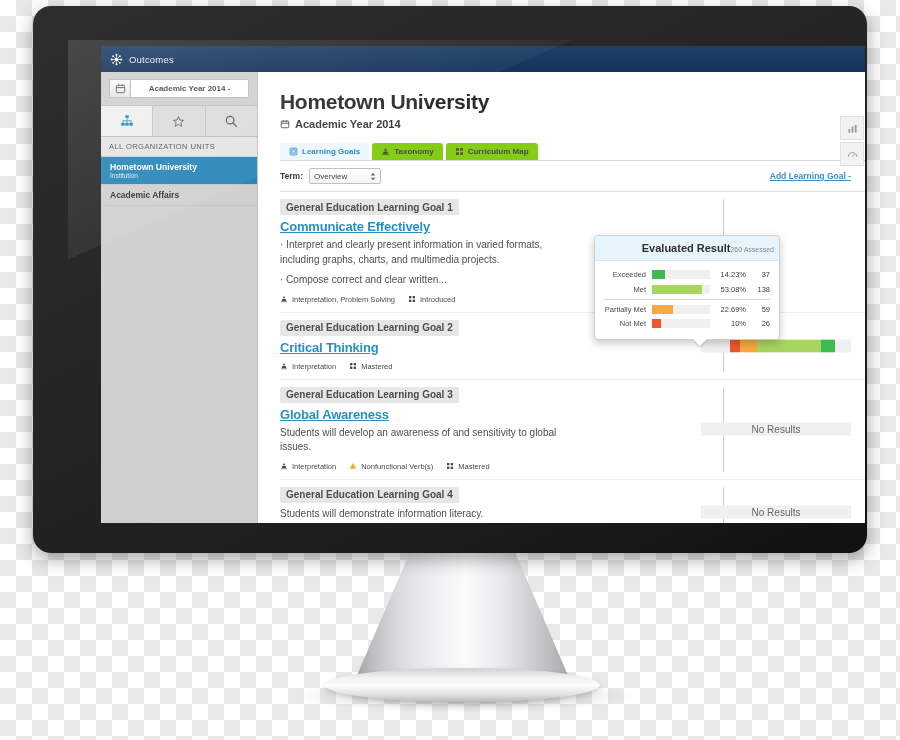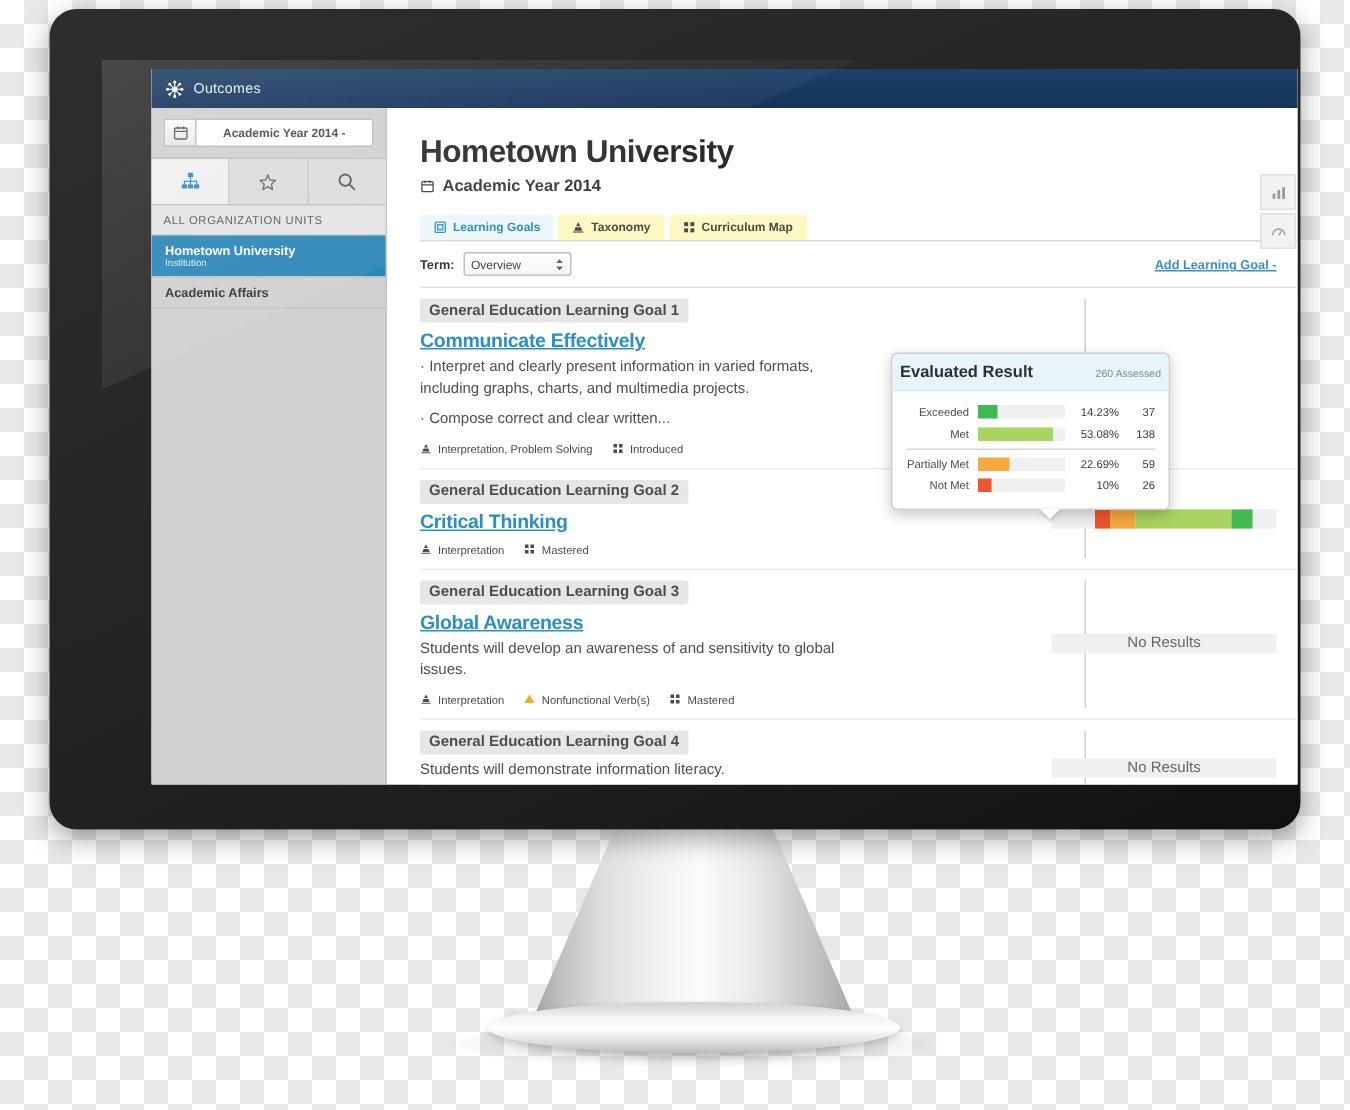--- a/index.html
+++ b/index.html
@@ -97,21 +97,21 @@
   
   #main { flex: 1; background: #fff; overflow: hidden; display: flex; flex-direction: column; min-width: 0; position: relative; }
   #main-inner { padding: 18px 0 0 22px; flex: 1; min-height: 0; }
   #page-title { font-size: 21px; font-weight: bold; color: #2b2b2b; letter-spacing: -.3px; }
   #page-subtitle { display: flex; align-items: center; gap: 5px; margin-top: 4px; font-size: 11px; font-weight: bold; color: #3a3a3a; }
 
   #tabs { display: flex; gap: 3px; margin-top: 13px; }
   .tab {
     display: flex; align-items: center; gap: 4px;
     padding: 4px 9px; font-size: 8px; font-weight: bold;
-    background: #fef9c3; color: #4a4a4a; border-radius: 3px 3px 0 0;
+    background: #84cc16; color: #4a4a4a; border-radius: 3px 3px 0 0;
   }
   .tab.active { background: #eef7fb; color: #2a8fc4; }
 
   #content-card { margin-top: 0; border-top: 1px solid #d8d8d8; background: #fff; }
   #term-bar {
     display: flex; align-items: center; justify-content: space-between;
     padding: 7px 14px 7px 0; border-bottom: 1px solid #e3e3e3;
   }
   #term-left { display: flex; align-items: center; gap: 6px; }
   #term-label { font-size: 8.5px; font-weight: bold; color: #3a3a3a; }
@@ -173,21 +173,21 @@
     background: #fff; border: 1px solid #cfcfcf; border-radius: 4px;
     box-shadow: 0 3px 9px rgba(0,0,0,.22);
   }
   #eval-popup:after {
     content: ""; position: absolute; left: 98px; bottom: -7px;
     border-left: 7px solid transparent; border-right: 7px solid transparent;
     border-top: 7px solid #fff;
     filter: drop-shadow(0 2px 1px rgba(0,0,0,.12));
   }
   #eval-head {
-    display: flex; align-items: baseline; justify-content: space-between;
+    display: flex; align-items: baseline; justify-content: flex-end;
     background: #e8f4fb; padding: 6px 5px; border-bottom: 1px solid #d4e7f2;
     border-radius: 4px 4px 0 0;
   }
   #eval-title { font-size: 11px; font-weight: bold; color: #2f2f2f; }
   #eval-assessed { font-size: 7px; color: #7d8c96; }
   #eval-rows { padding: 6px 9px 8px 9px; }
   .eval-row { display: flex; align-items: center; height: 15px; }
   .eval-row.sep-top { border-top: 1px solid #d8d8d8; margin-top: 2px; padding-top: 2px; height: 17px; }
   .ev-label { width: 48px; text-align: right; font-size: 7.5px; color: #4a4a4a; padding-right: 6px; }
   .ev-track { flex: 1; height: 9px; background: #f0f0f0; position: relative; }

